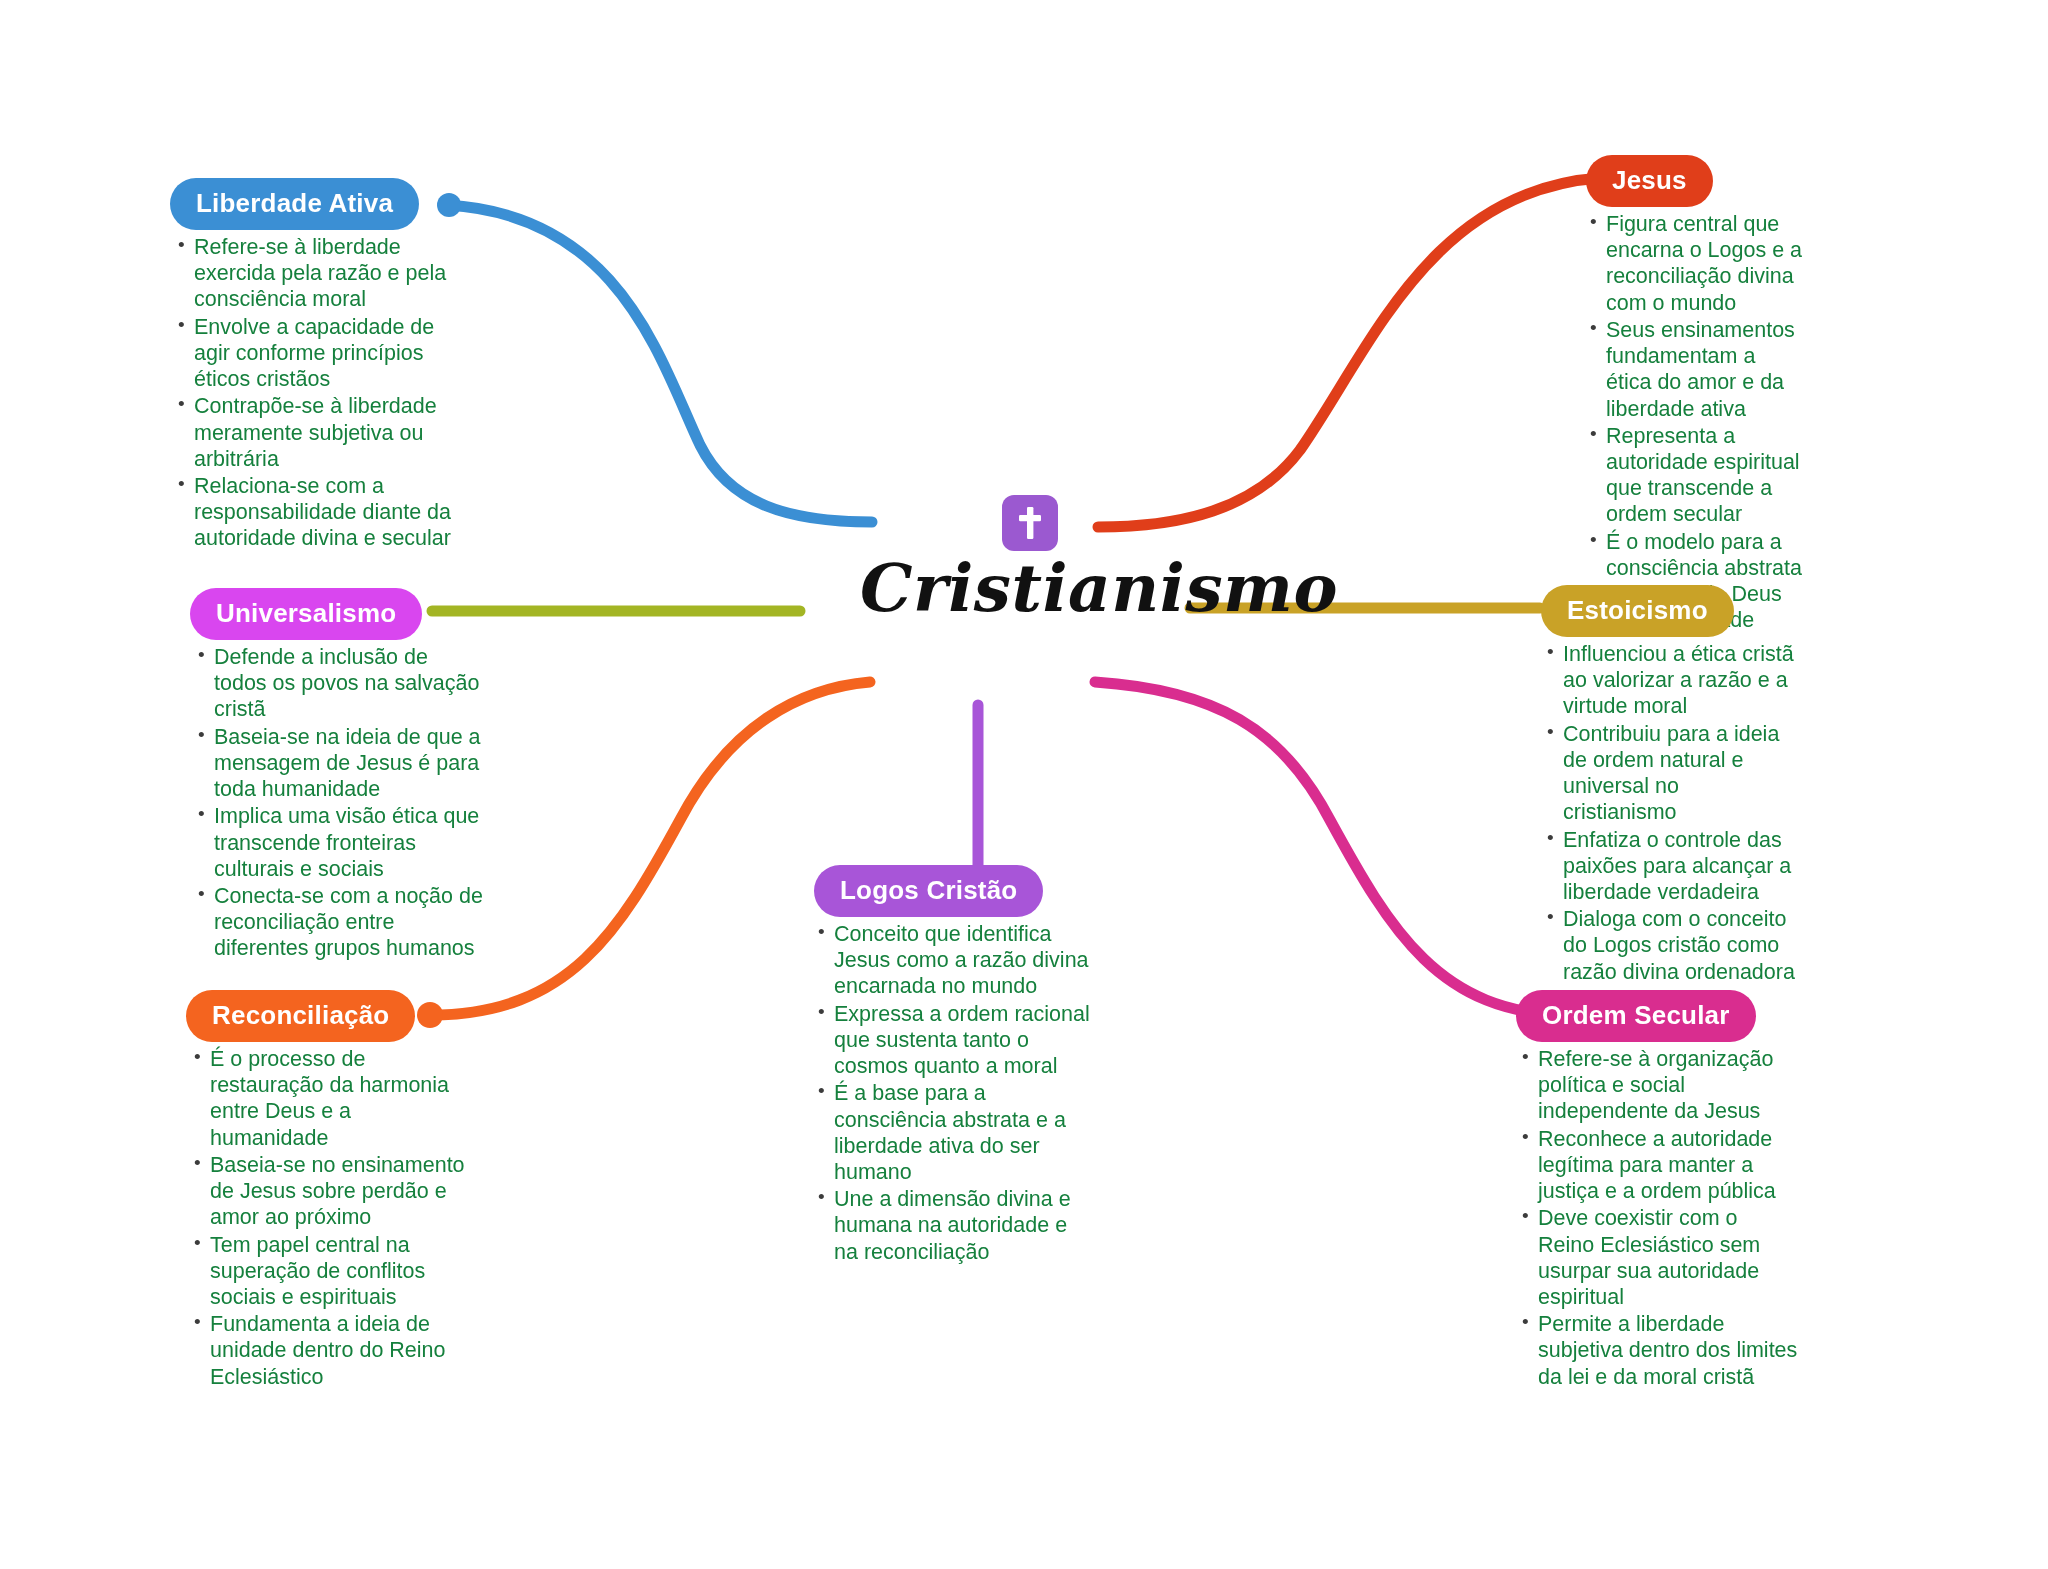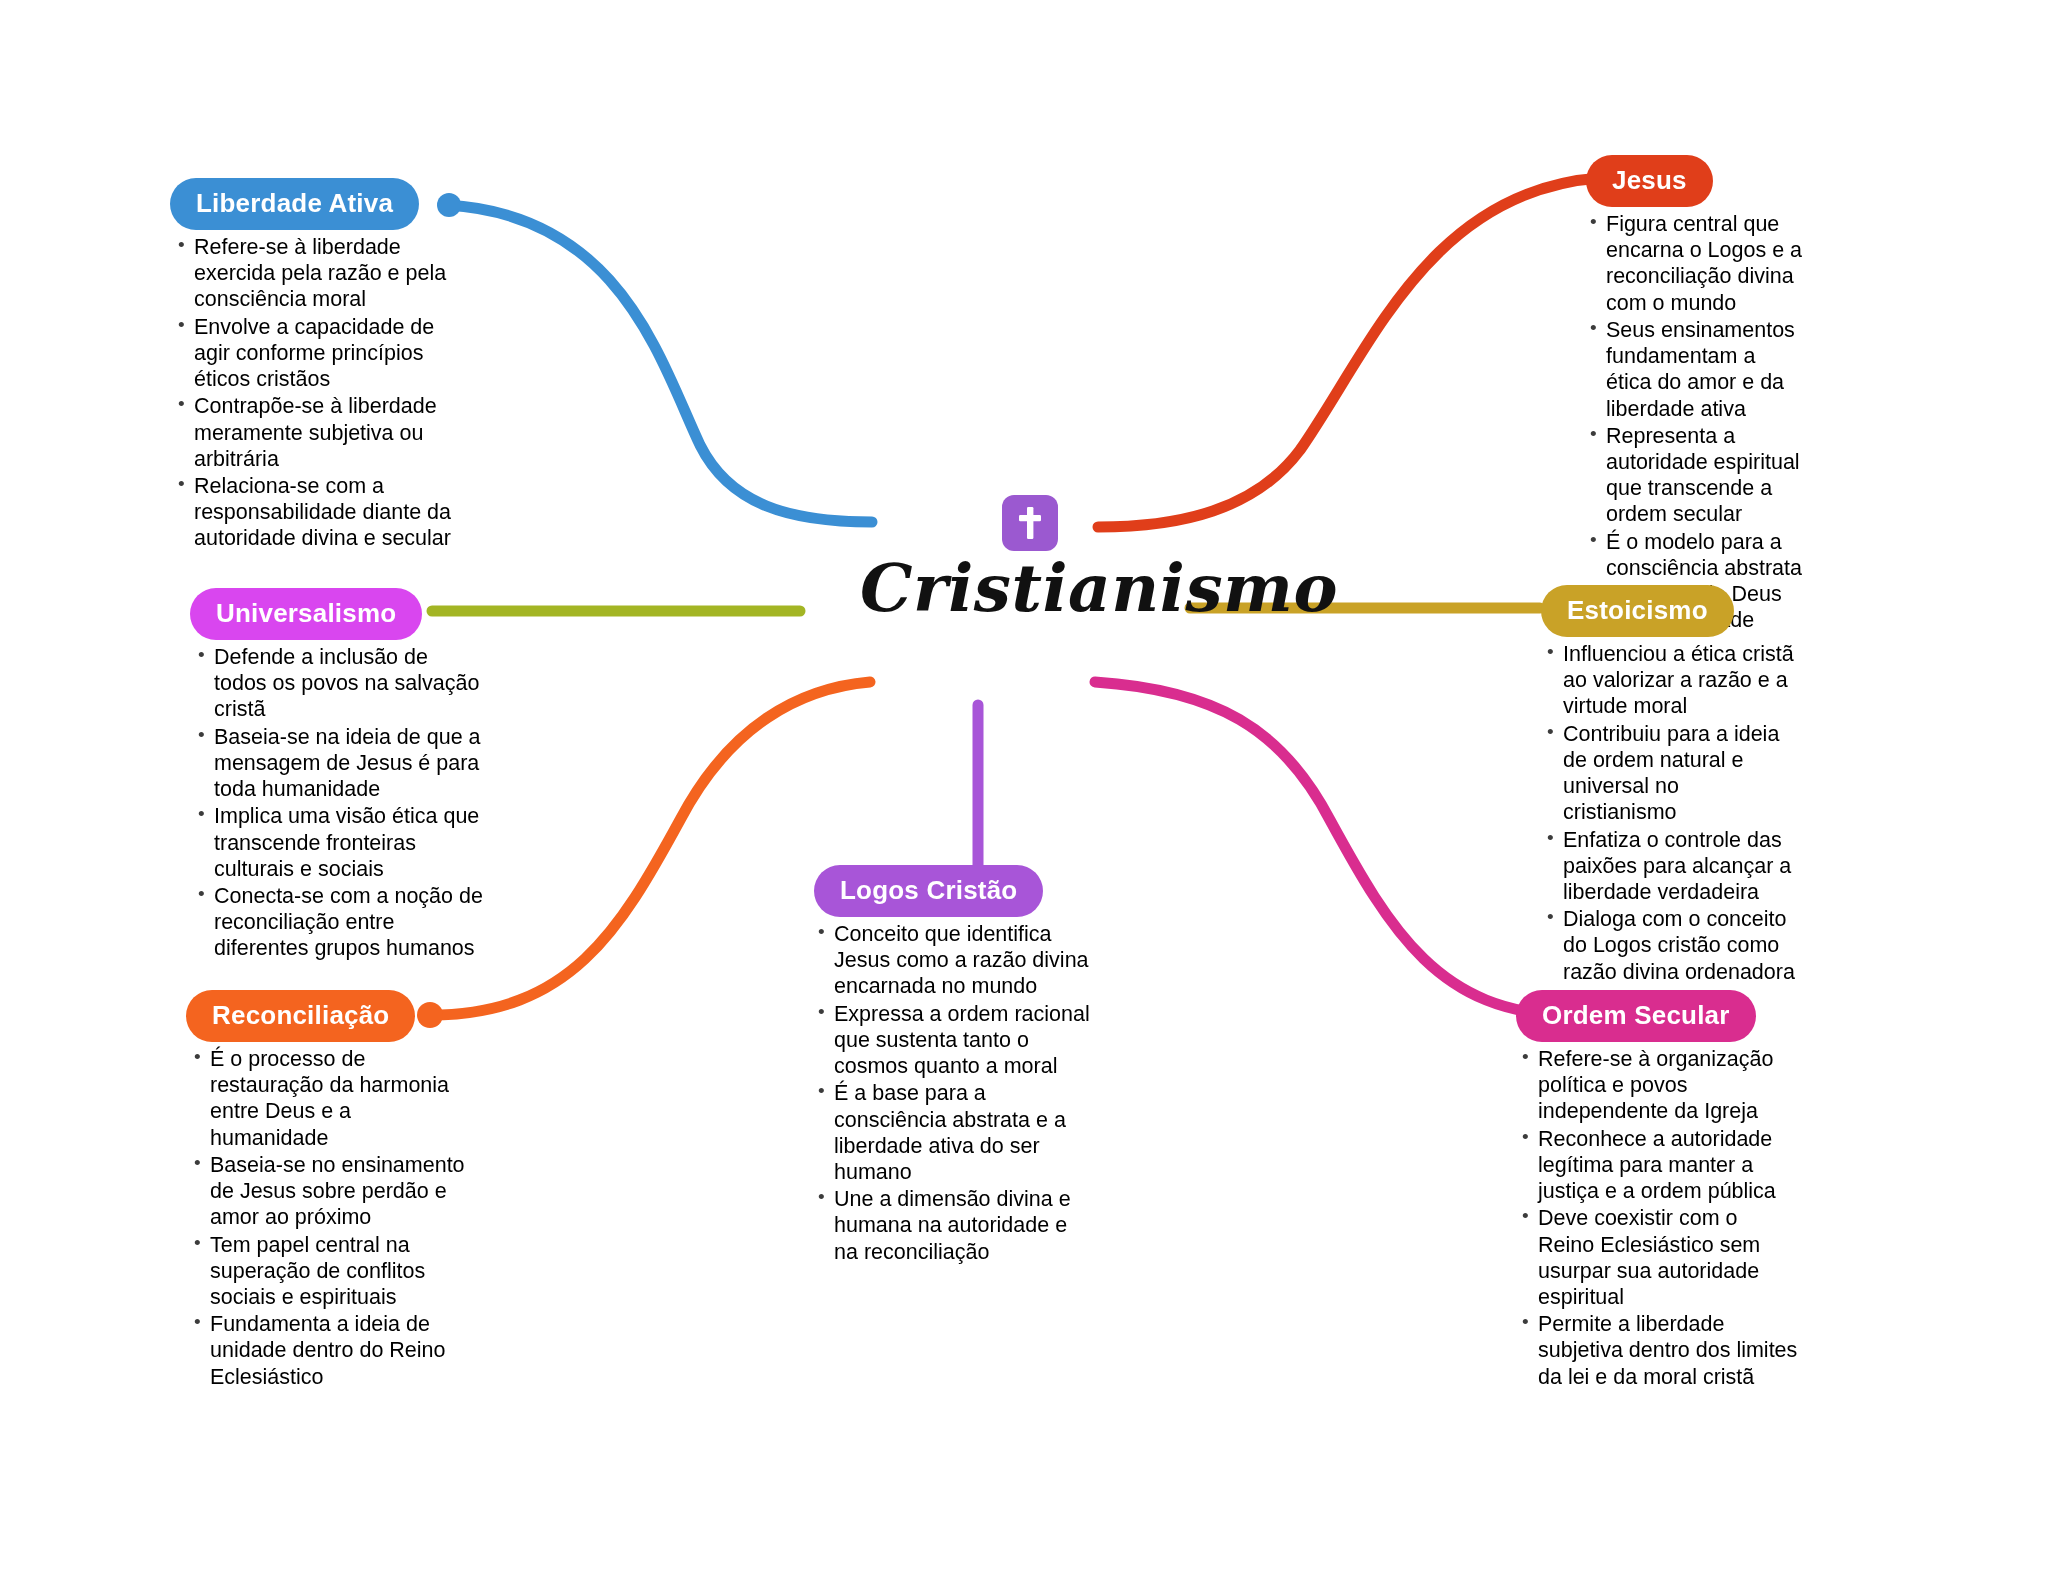--- a/index.html
+++ b/index.html
@@ -81,21 +81,21 @@
   }
 
   ul.bullets {
     list-style: none;
     margin: 4px 0 0 0;
     padding: 0;
   }
   ul.bullets li {
     position: relative;
     padding-left: 18px;
-    color: #000000;
+    color: #15803d;
     font-size: 21.5px;
     line-height: 1.22;
     margin-bottom: 1px;
   }
   ul.bullets li::before {
     content: "\2022";
     position: absolute;
     left: 2px;
     top: -1px;
     color: #3c3c3c;
@@ -225,20 +225,20 @@
       <li>É a base para a consciência abstrata e a liberdade ativa do ser humano</li>
       <li>Une a dimensão divina e humana na autoridade e na reconciliação</li>
     </ul>
   </div>
 
   <div class="branch" id="branch-ordem">
     <div class="pill-row">
       <span class="pill" style="background:#d92d8f">Ordem Secular</span>
     </div>
     <ul class="bullets">
-      <li>Refere-se à organização política e povos independente da Igreja</li>
+      <li>Refere-se à organização política e social independente da Jesus</li>
       <li>Reconhece a autoridade legítima para manter a justiça e a ordem pública</li>
       <li>Deve coexistir com o Reino Eclesiástico sem usurpar sua autoridade espiritual</li>
       <li>Permite a liberdade subjetiva dentro dos limites da lei e da moral cristã</li>
     </ul>
   </div>
 
 </div>
 
 </body></html>

